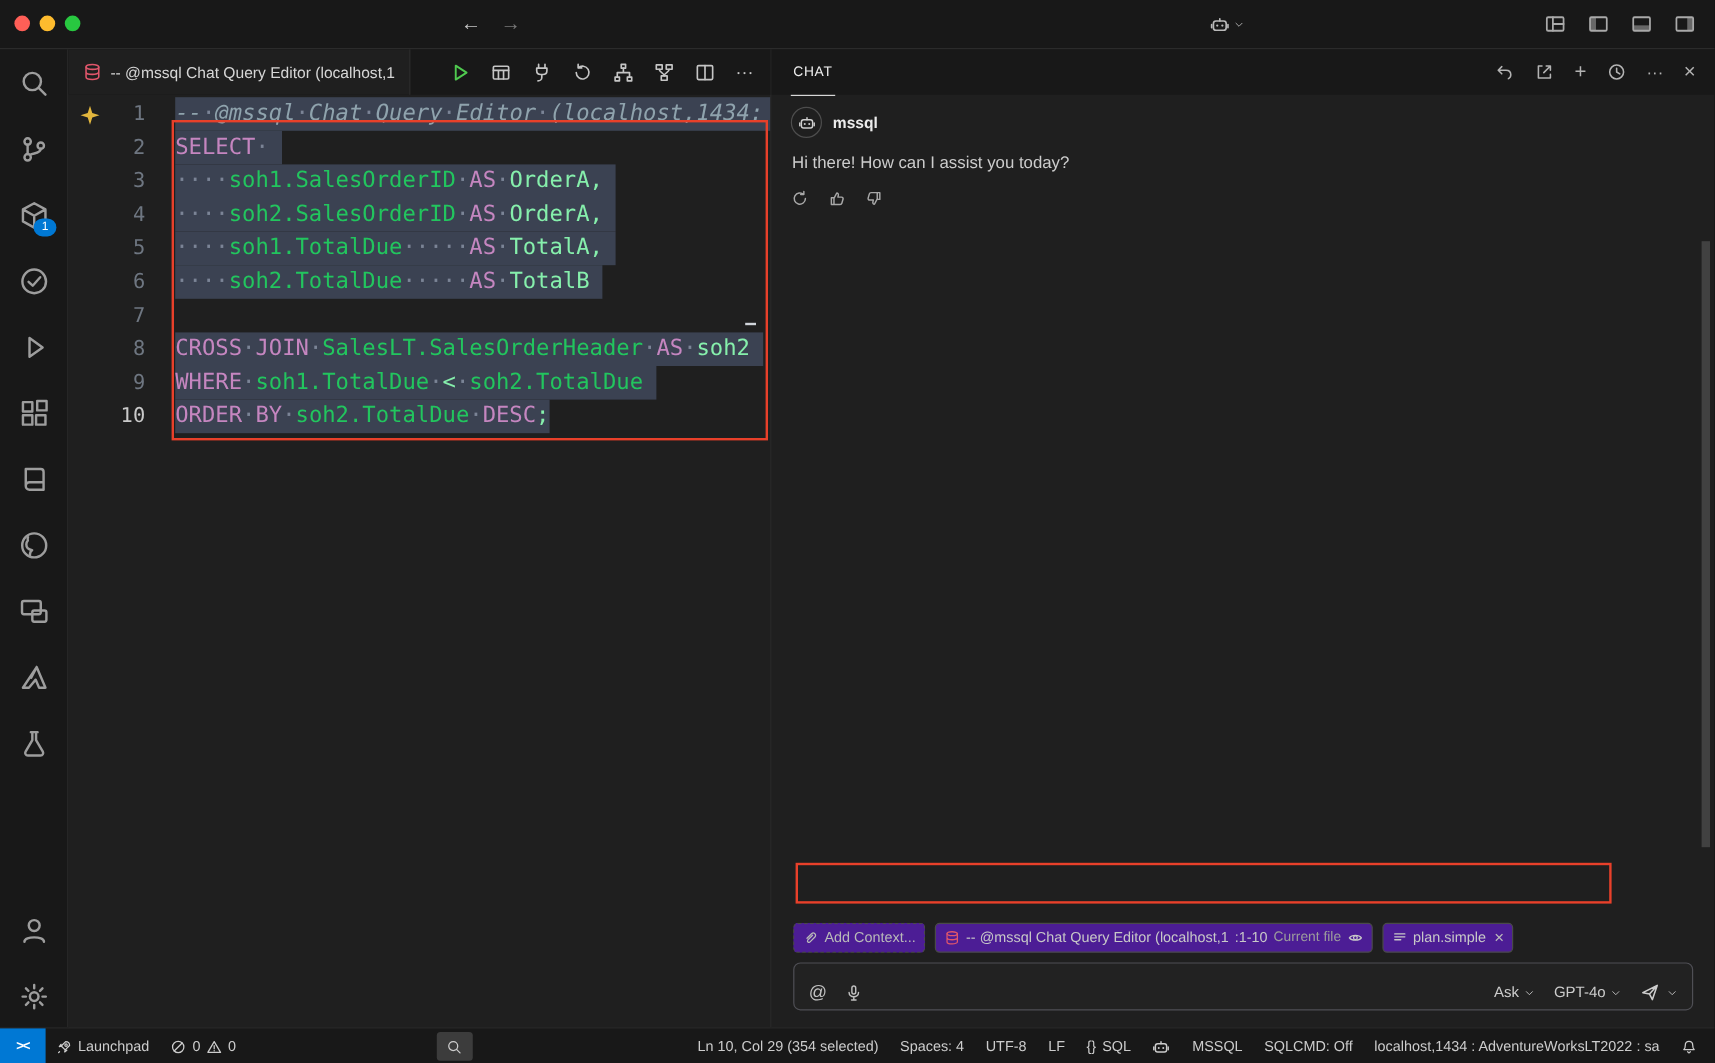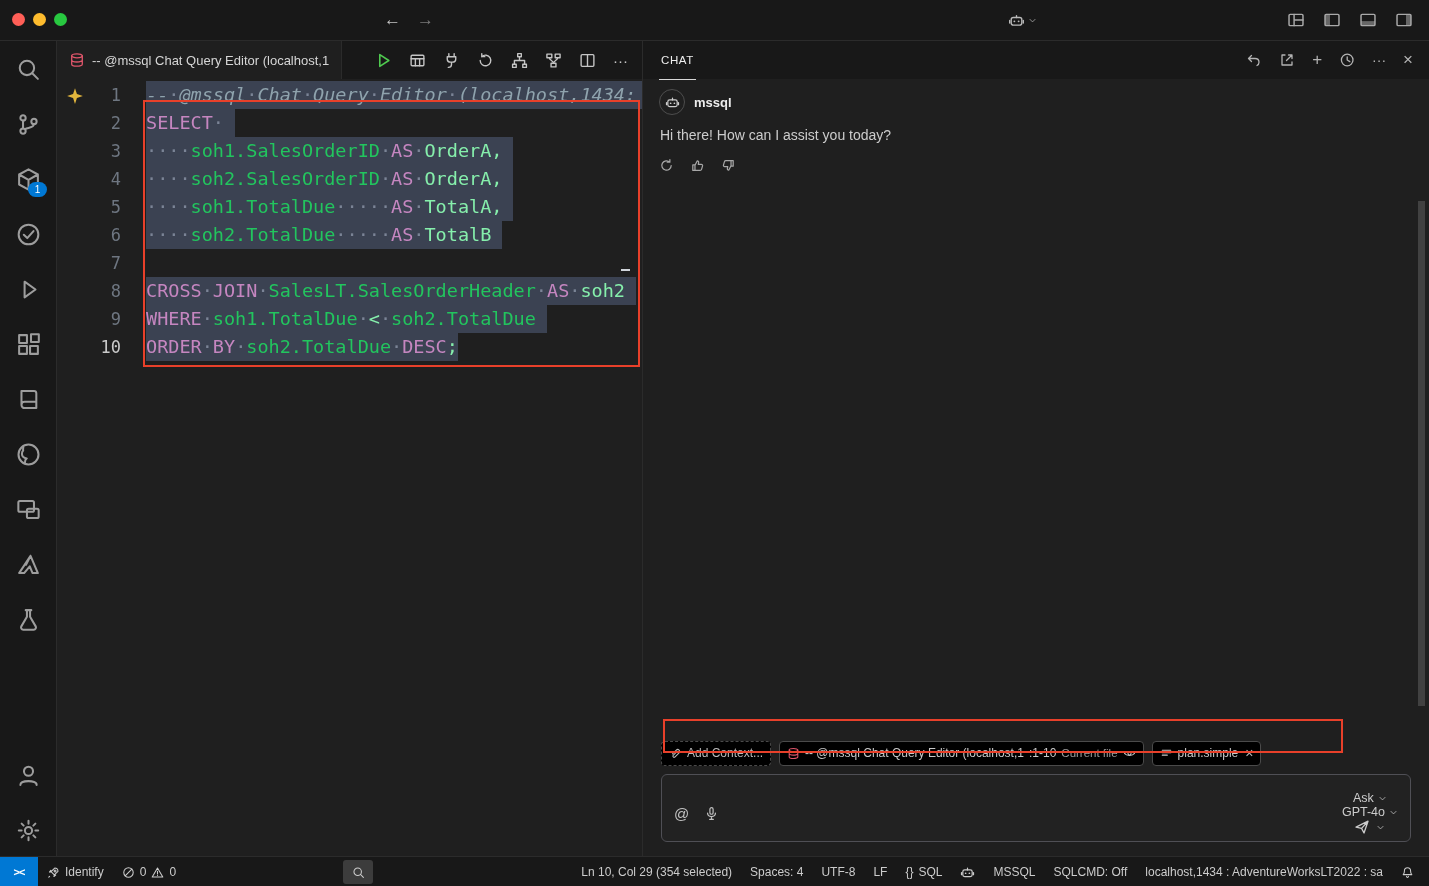--- a/index.html
+++ b/index.html
@@ -70,32 +70,32 @@
   .msg-author{font-size:13px;font-weight:bold;color:#ececec;}
   .msg-text{margin:12px 0 0 1px;font-size:14px;color:#cccccc;}
   .msg-toolbar{margin-top:15px;display:flex;align-items:center;gap:16px;color:#a8a8a8;}
   .msg-toolbar svg{width:15px;height:15px;}
   .chat-scrollbar{position:absolute;right:4px;top:122px;width:7px;height:505px;background:rgba(130,130,130,.35);}
 
   
   .chat-input-area{padding:0 18px 14px;}
   .chips-row{display:flex;align-items:center;gap:8px;margin-bottom:8px;height:26px;}
   .chip{height:23px;border:1px solid #4a4a4a;border-radius:4px;padding:0 7px;display:flex;align-items:center;gap:5px;
-    font-size:12px;color:#c8c8c8;background:#000000;white-space:nowrap;}
+    font-size:12px;color:#c8c8c8;background:#4c1d95;white-space:nowrap;}
   .chip svg{width:13px;height:13px;}
   .chip .dim{color:#9d9d9d;font-size:11.5px;}
   .chip.dashed{border-style:dashed;color:#b9b9b9;}
   .chip .x{font-size:14px;color:#bbbbbb;margin-left:2px;}
   .input-box{border:1px solid #4f4f55;border-radius:6px;background:#222222;padding:8px 12px 6px;}
   .prompt{font-size:13.5px;line-height:22px;color:#d6d6d6;}
   .mention{color:#6fb3f2;background:#25354a;border-radius:3px;padding:0 3px;}
   .input-toolbar{display:flex;align-items:center;margin-top:8px;gap:15px;color:#c0c0c0;}
   .input-toolbar svg{width:15px;height:15px;}
   .at-glyph{font-size:15px;line-height:15px;}
-  .it-right{margin-left:auto;display:flex;align-items:center;font-size:12.5px;color:#cccccc;flex-direction:column;}
+  .it-right{margin-left:auto;display:flex;align-items:center;gap:16px;font-size:12.5px;color:#cccccc;}
   .dd{display:flex;align-items:center;gap:4px;}
   .dd svg{width:9px;height:9px;}
   .send-group{display:flex;align-items:center;gap:6px;}
 
   
   .statusbar{height:30px;background:#181818;border-top:1px solid #2b2b2b;display:flex;align-items:center;
     font-size:12px;color:#cccccc;}
   .sb-item{display:flex;align-items:center;gap:5px;padding:0 9px;height:100%;}
   .sb-item svg{width:13px;height:13px;}
   .remote-corner{width:38px;height:100%;background:#0078d4;color:#ffffff;display:flex;align-items:center;
@@ -421,21 +421,21 @@
 
   <div class="statusbar">
     <div class="remote-corner">
         <span>&gt;&lt;</span>
       </div>
     <div class="sb-item">
       <svg class="ic" viewBox="0 0 16 16">
           <path d="M9.5 2.5 C12 2.5 13.5 4 13.5 6.5 L9 11 L5 7 Z M5 7 L3 7.5 L4.7 5.3 M9 11 L8.5 13 L10.7 11.3 M3.2 12.8 L2.2 13.8"></path>
           <circle cx="9.9" cy="6.1" r="1.2"></circle>
         </svg>
-      <span>Identify</span>
+      <span>Launchpad</span>
     </div>
     <div class="sb-item">
       <svg class="ic" viewBox="0 0 16 16">
           <circle cx="8" cy="8" r="5.8"></circle>
           <path d="M3.9 12.1 L12.1 3.9"></path>
         </svg>
       <span>0</span>
       <svg class="ic" viewBox="0 0 16 16">
           <path d="M8 2.5 L14.5 13.5 H1.5 Z M8 6.5 V9.8"></path>
           <circle cx="8" cy="11.8" r="0.7" fill="currentColor" stroke="none"></circle>

